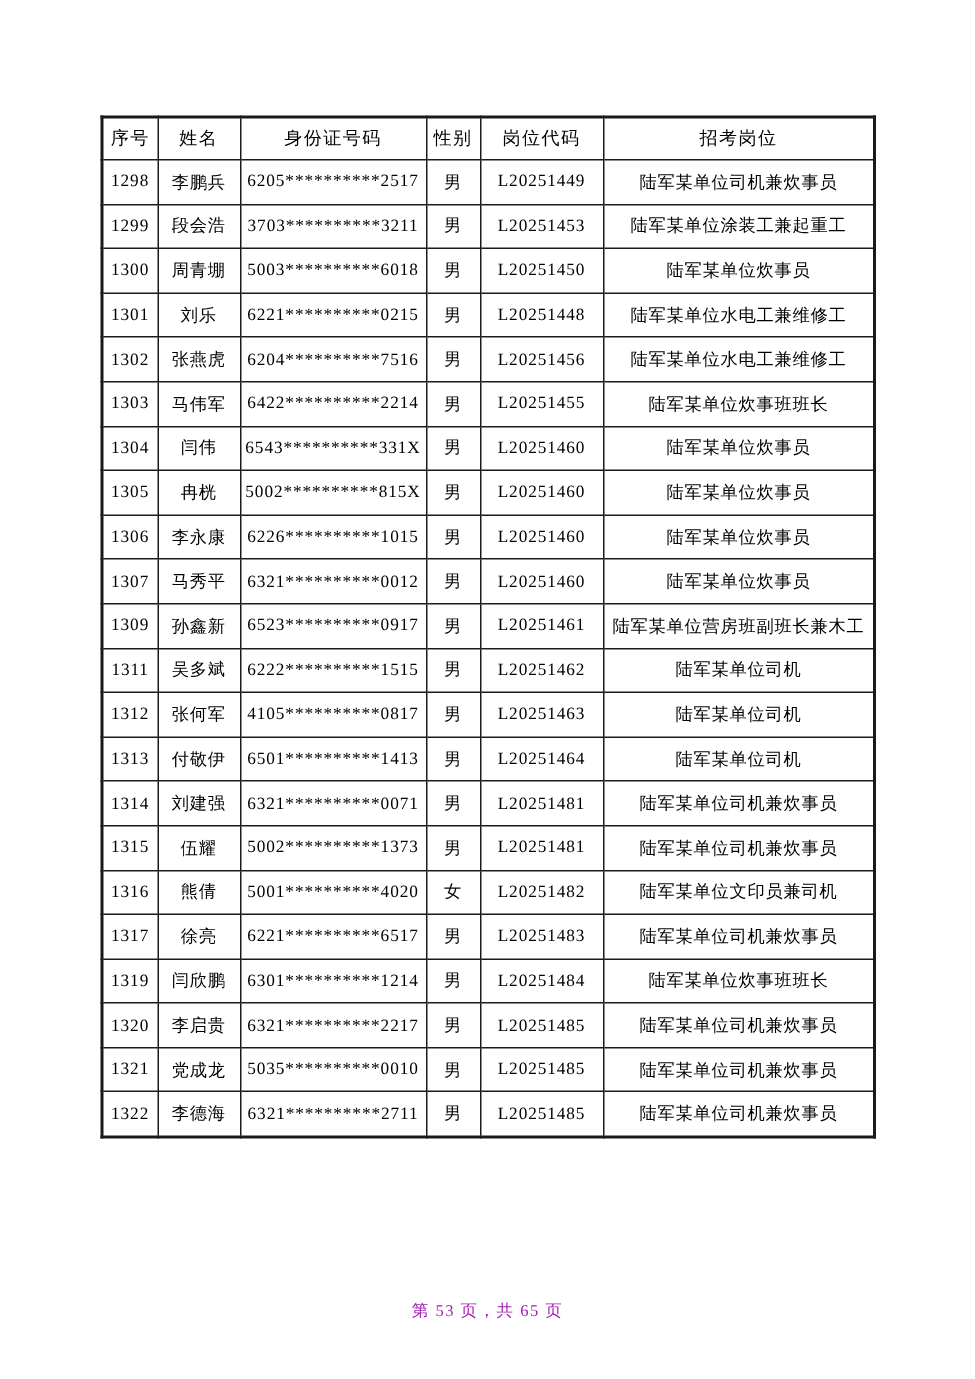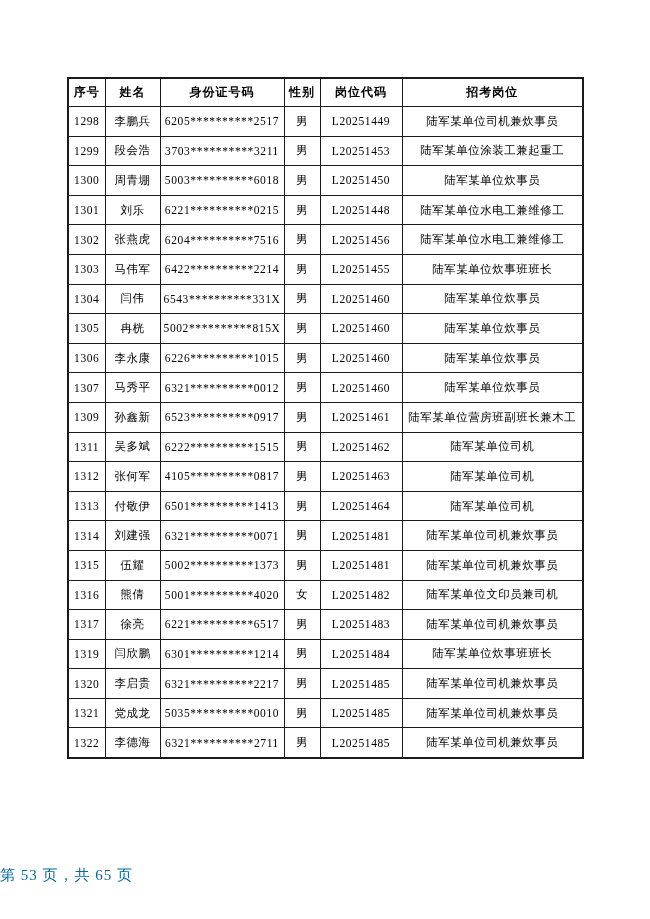--- a/index.html
+++ b/index.html
@@ -35,21 +35,21 @@
     border: 1px solid #1a1a1a;
     font-size: 11.5px;
     text-align: center;
     vertical-align: middle;
     padding: 0;
     overflow: hidden;
     white-space: nowrap;
   }
   table.roster th {
     height: 27px;
-    font-weight: bold;
+    font-weight: normal;
     font-size: 12px;
     letter-spacing: 1px;
   }
   table.roster td {
     height: 28.6px;
     font-weight: normal;
   }
   td.col-seq, td.col-id, td.col-code {
     letter-spacing: 0.6px;
     font-size: 11.5px;
@@ -61,24 +61,24 @@
     margin-left: 23px;
   }
   td.col-name, td.col-gender {
     letter-spacing: 0.5px;
   }
   .footer {
     position: absolute;
     left: 0;
     top: 866px;
     width: 650px;
-    text-align: left;
-    font-size: 15px;
+    text-align: center;
+    font-size: 11px;
     letter-spacing: 1px;
-    color: #0369a1;
+    color: #a21caf;
   }
 </style>
 </head>
 <body>
 
 <div class="page">
 
   <table class="roster">
     <colgroup>
       <col style="width:37px">

